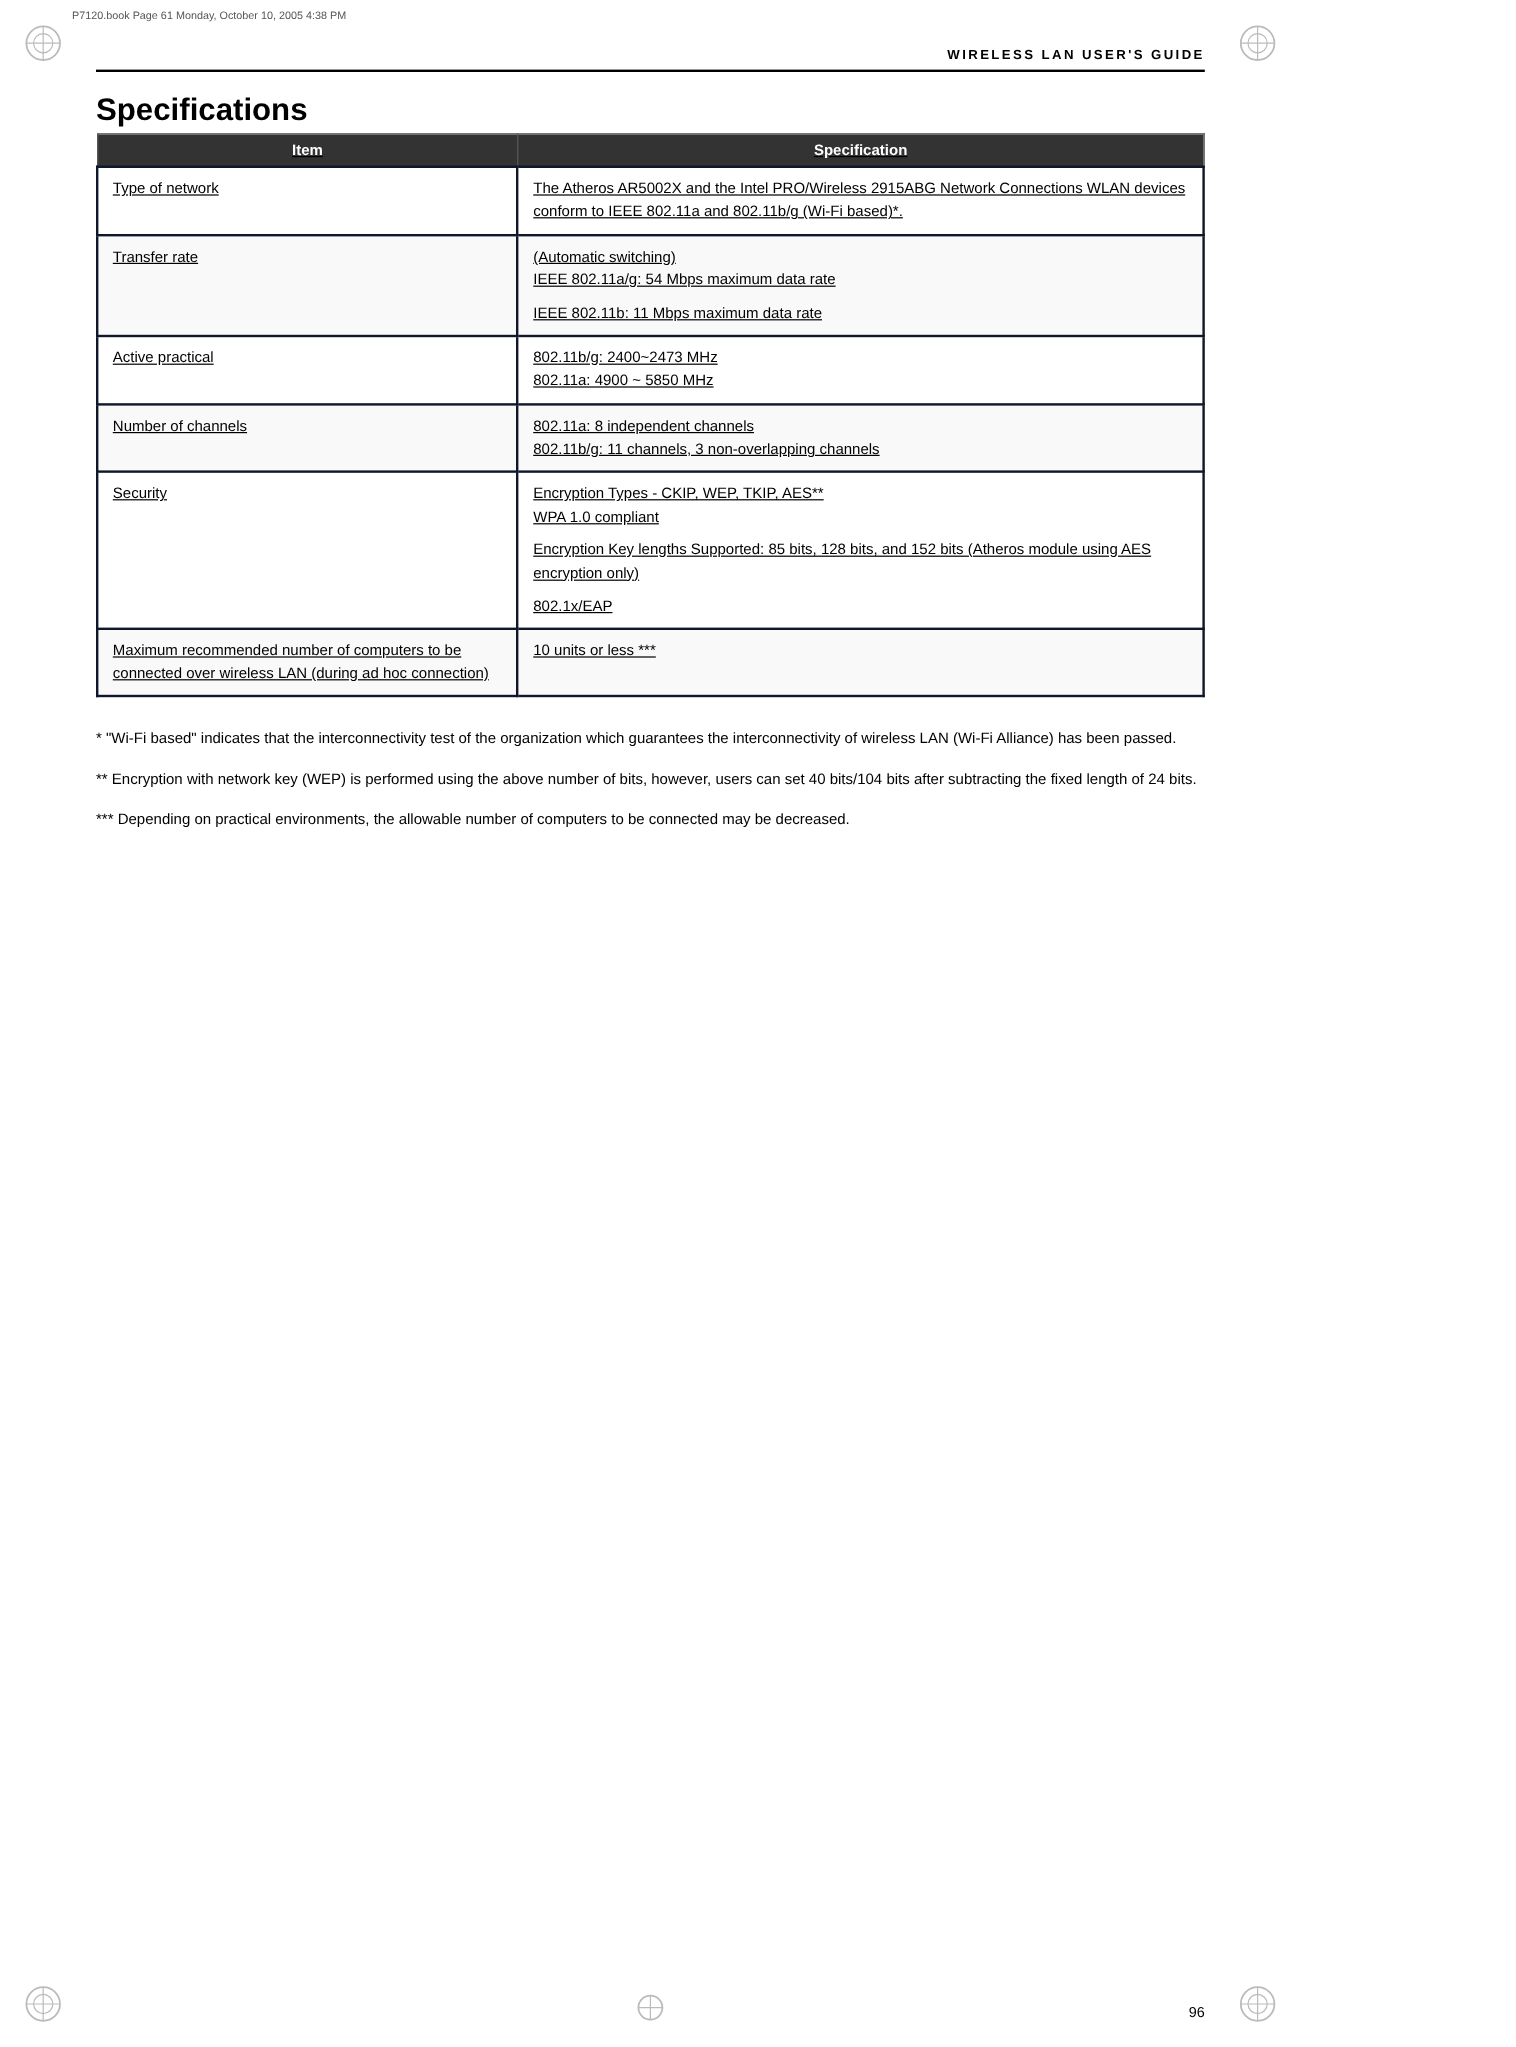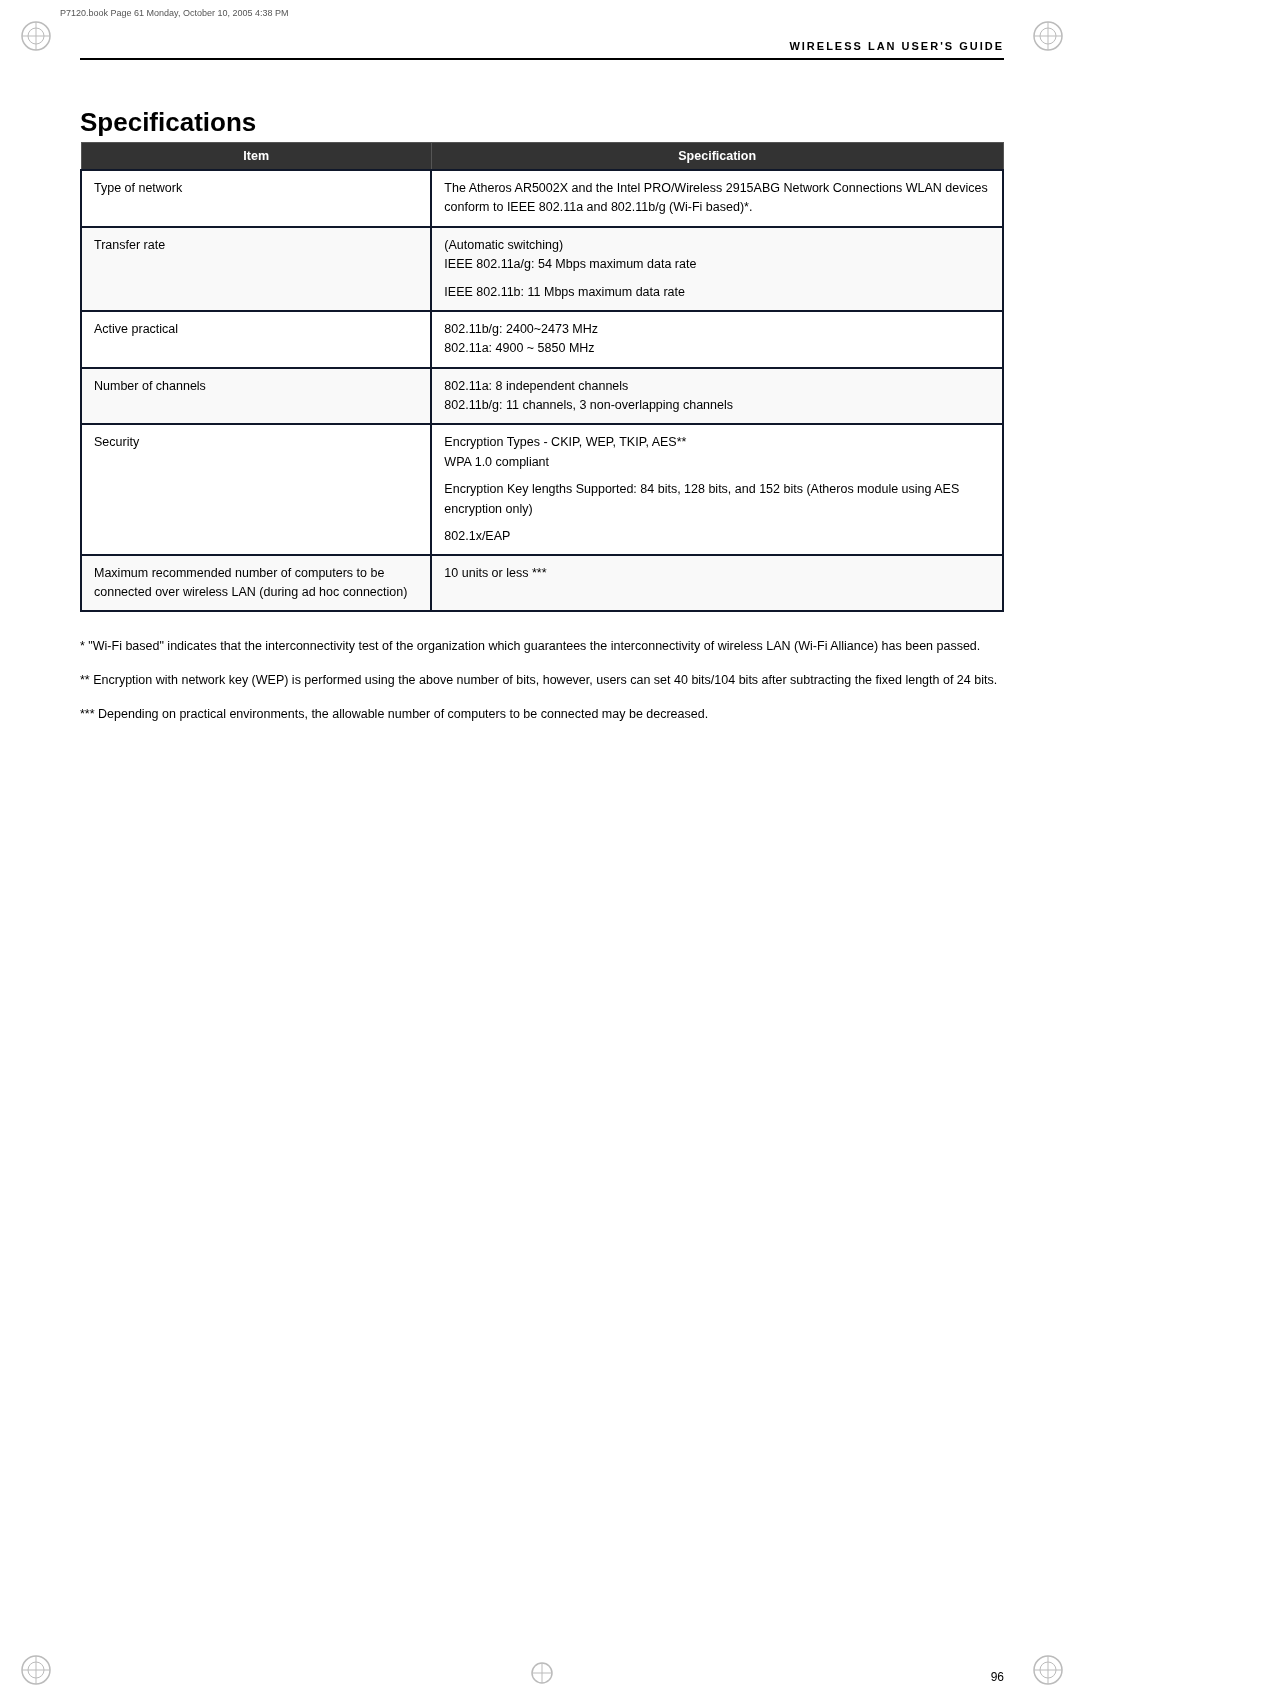--- a/index.html
+++ b/index.html
@@ -26,21 +26,21 @@
       padding: 40px 80px 80px 80px;
     }
 
     
     .header-bar {
       display: flex;
       justify-content: flex-end;
       align-items: center;
       border-bottom: 2px solid #000;
       padding-bottom: 6px;
-      margin-bottom: 47px;
+      margin-bottom: 16px;
     }
 
     .header-title {
       font-size: 11px;
       font-weight: bold;
       letter-spacing: 2px;
       text-transform: uppercase;
       color: #000;
     }
 
@@ -51,20 +51,21 @@
       margin-bottom: 4px;
       color: #000;
     }
 
     
     .spec-table {
       width: 100%;
       border-collapse: collapse;
       margin-bottom: 24px;
       font-size: 12.5px;
+      text-decoration: underline;
     }
 
     .spec-table th {
       background: #333;
       color: #fff;
       text-align: center;
       padding: 6px 12px;
       font-size: 12.5px;
       font-weight: bold;
       border: 1px solid #555;
@@ -241,21 +242,21 @@
         <tr>
           <td>Number of channels</td>
           <td class="spec-content-cell">
             <div>802.11a: 8 independent channels<br>802.11b/g: 11 channels, 3 non-overlapping channels</div>
           </td>
         </tr>
         <tr>
           <td>Security</td>
           <td class="spec-content-cell">
             <div>Encryption Types - CKIP, WEP, TKIP, AES**<br>WPA 1.0 compliant</div>
-            <div class="cell-sub-para">Encryption Key lengths Supported: 84 bits, 128 bits, and 152 bits (Atheros module using AES encryption only)</div>
+            <div class="cell-sub-para">Encryption Key lengths Supported: 85 bits, 128 bits, and 152 bits (Atheros module using AES encryption only)</div>
             <div class="cell-sub-para">802.1x/EAP</div>
           </td>
         </tr>
         <tr>
           <td>Maximum recommended number of computers to be connected over wireless LAN (during ad hoc connection)</td>
           <td class="spec-content-cell">
             <div>10 units or less ***</div>
           </td>
         </tr>
       </tbody>

